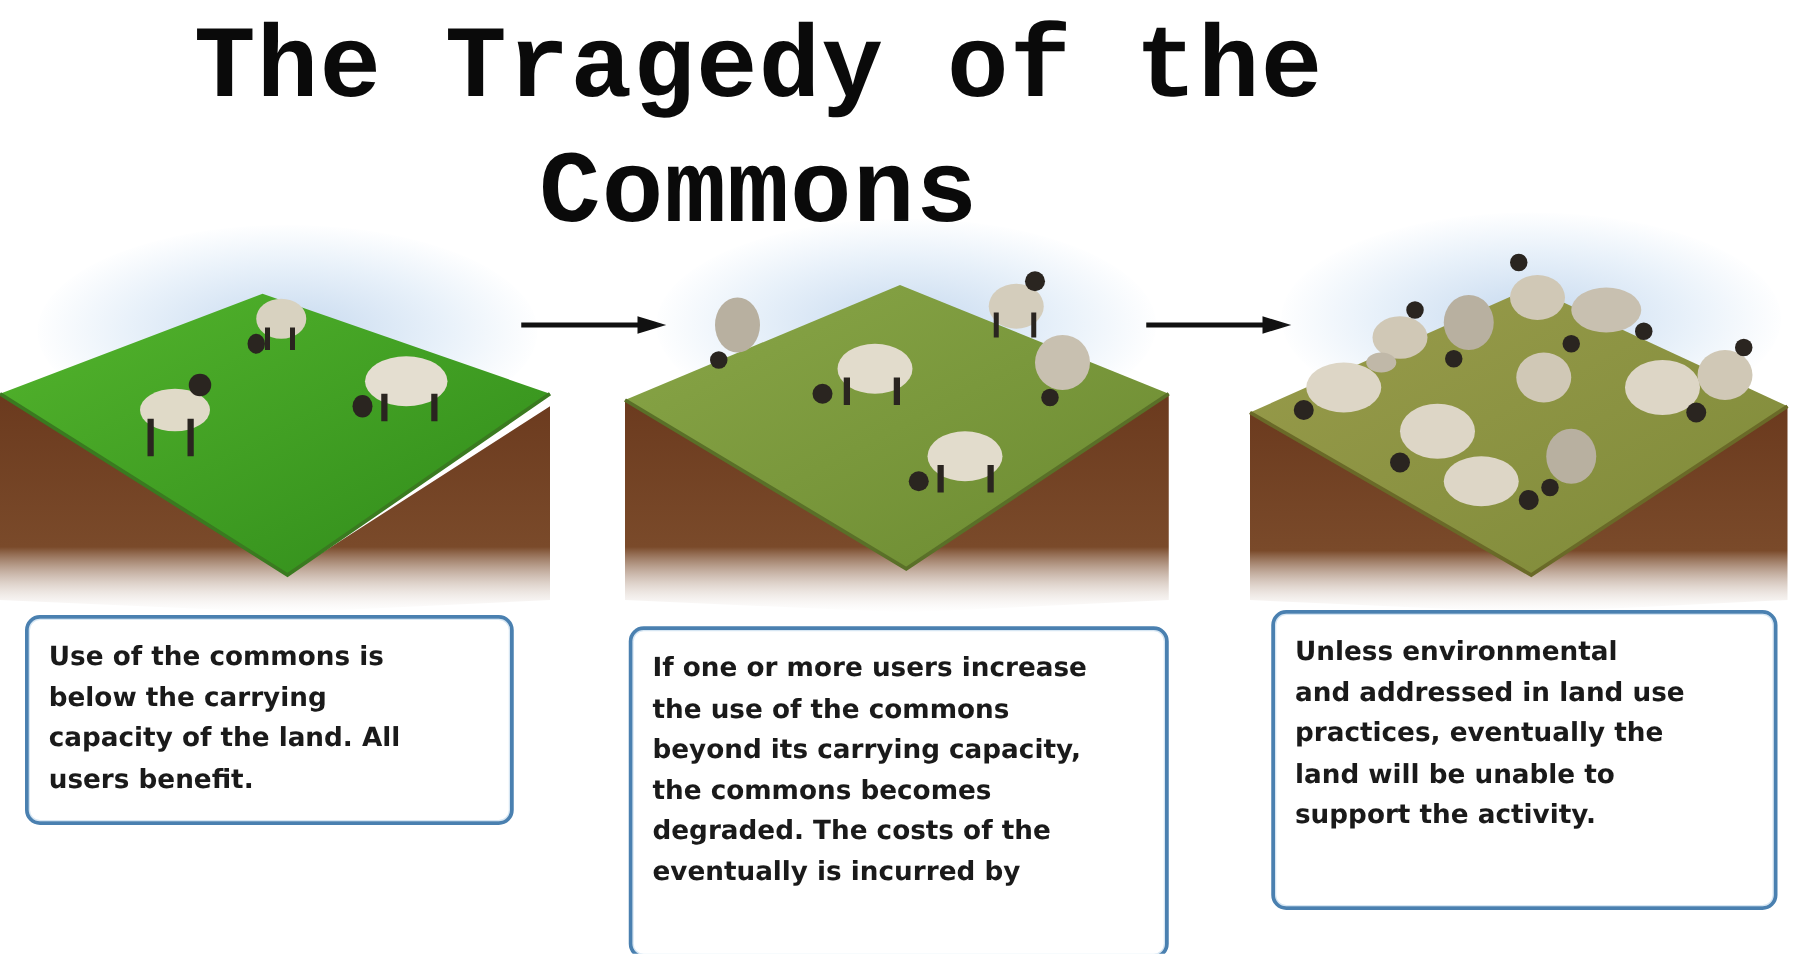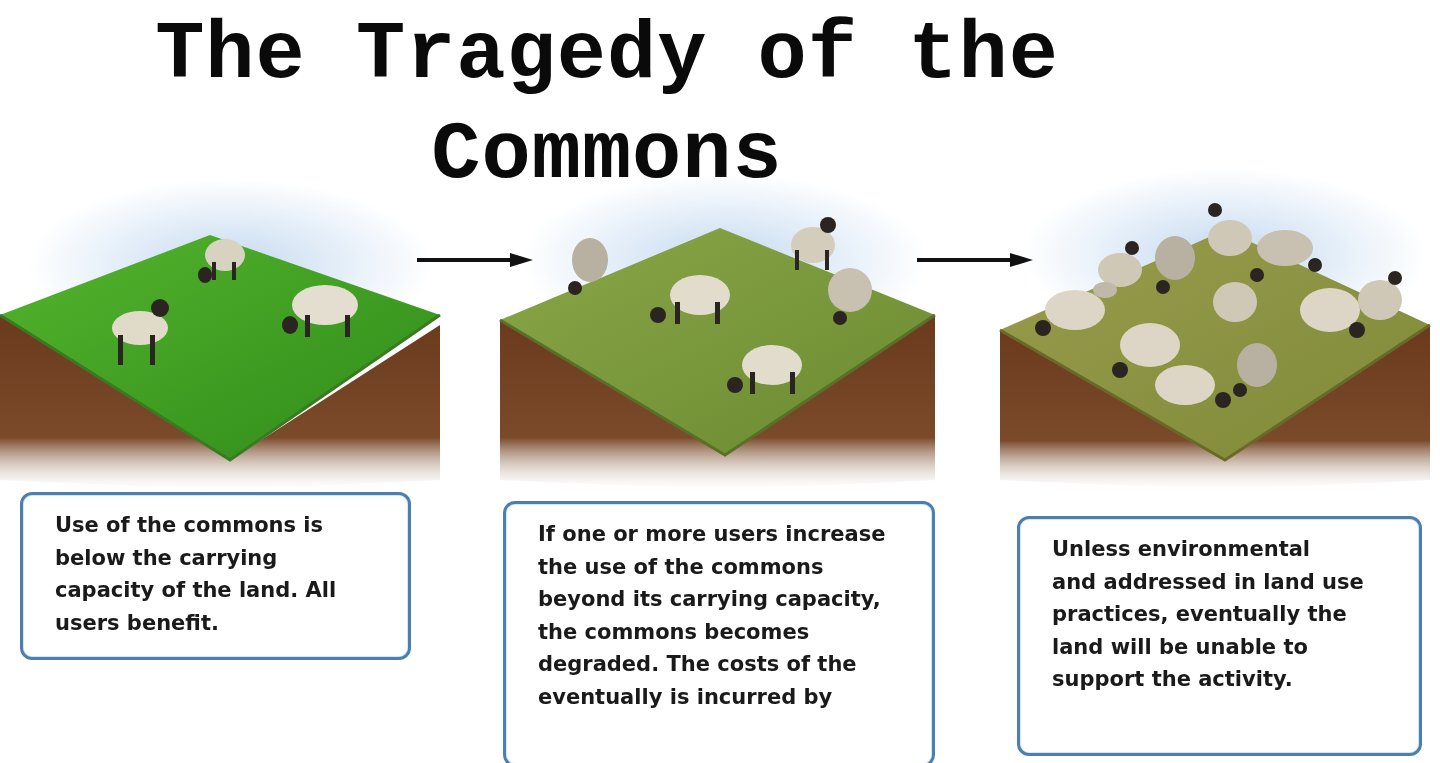--- a/index.html
+++ b/index.html
@@ -2,21 +2,21 @@
 <html><head>
 <meta charset="utf-8">
 <style>
   html, body { margin:0; padding:0; }
   body { width:1440px; height:763px; background:#ffffff; position:relative; overflow:hidden; font-family:"Liberation Sans", sans-serif; }
   .title { position:absolute; left:0; top:6px; width:1214px; text-align:center; font-family:Liberation Mono, monospace; font-weight:bold; font-size:82px; letter-spacing:1px; color:#0a0a0a; line-height:100px; }
   .panel { position:absolute; }
   .sky { position:absolute; border-radius:50%; background: radial-gradient(ellipse at center, rgba(150,185,225,0.55) 0%, rgba(190,215,240,0.35) 45%, rgba(255,255,255,0) 72%); }
   .cube { position:absolute; left:0; top:0; }
   .arrow { position:absolute; }
-  .caption { position:absolute; background:#ffffff; border:3px solid #4a80b0; border-radius:12px; box-sizing:border-box; padding:14px 20px 14px 32px; font-family:"DejaVu Sans", sans-serif; font-weight:bold; font-size:21px; line-height:32.5px; color:#1a1a1a; box-shadow: inset 0 0 0 1px #d6e6f3; }
+  .caption { position:absolute; background:#ffffff; border:3px solid #4a80b0; border-radius:12px; box-sizing:border-box; padding:14px 20px 14px 16px; font-family:"DejaVu Sans", sans-serif; font-weight:bold; font-size:21px; line-height:32.5px; color:#1a1a1a; box-shadow: inset 0 0 0 1px #d6e6f3; }
   .caption .ln { display:block; white-space:nowrap; }
 </style>
 </head>
 <body>
 
 <div class="title">The Tragedy of the Commons</div>
 
 <div class="panel" style="left:0;top:190px;width:450px;height:300px;">
   <div class="sky" style="left:30px;top:-10px;width:400px;height:170px;"></div>
   <svg class="cube" width="450" height="300" viewBox="0 0 450 300">
@@ -190,19 +190,19 @@
 
 <div class="caption" style="left:503px;top:490px;width:432px;height:266px;margin-top:11px;">
   <span class="ln">If one or more users increase</span>
   <span class="ln">the use of the commons</span>
   <span class="ln">beyond its carrying capacity,</span>
   <span class="ln">the commons becomes</span>
   <span class="ln">degraded. The costs of the</span>
   <span class="ln">eventually is incurred by</span>
 </div>
 
-<div class="caption" style="left:1017px;top:488px;width:405px;height:240px;margin-top:28px;">
+<div class="caption" style="left:1017px;top:488px;width:405px;height:240px;">
   <span class="ln">Unless environmental</span>
   <span class="ln">and addressed in land use</span>
   <span class="ln">practices, eventually the</span>
   <span class="ln">land will be unable to</span>
   <span class="ln">support the activity.</span>
 </div>
 
 </body></html>

